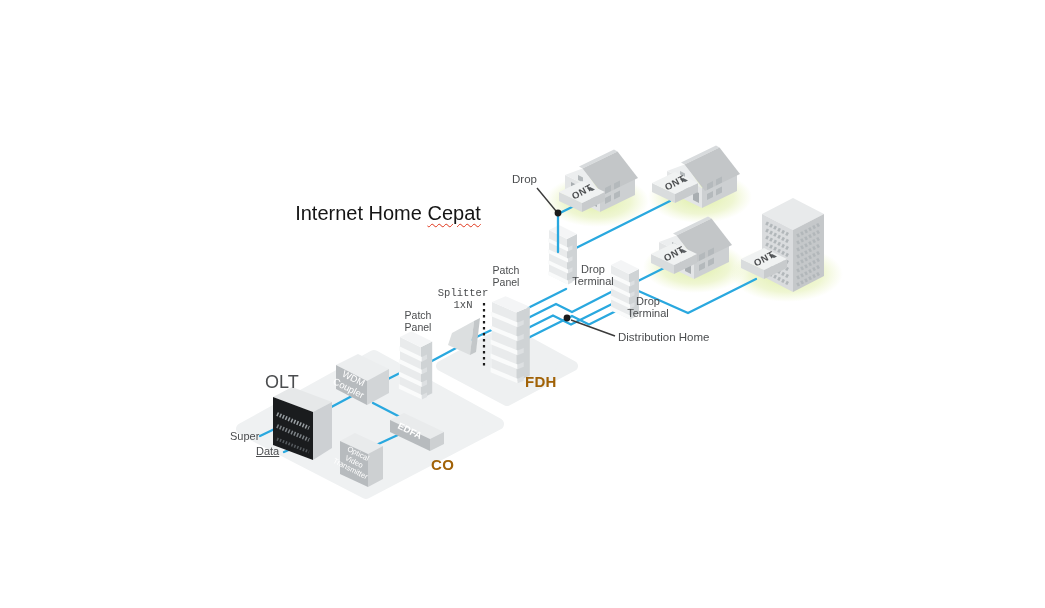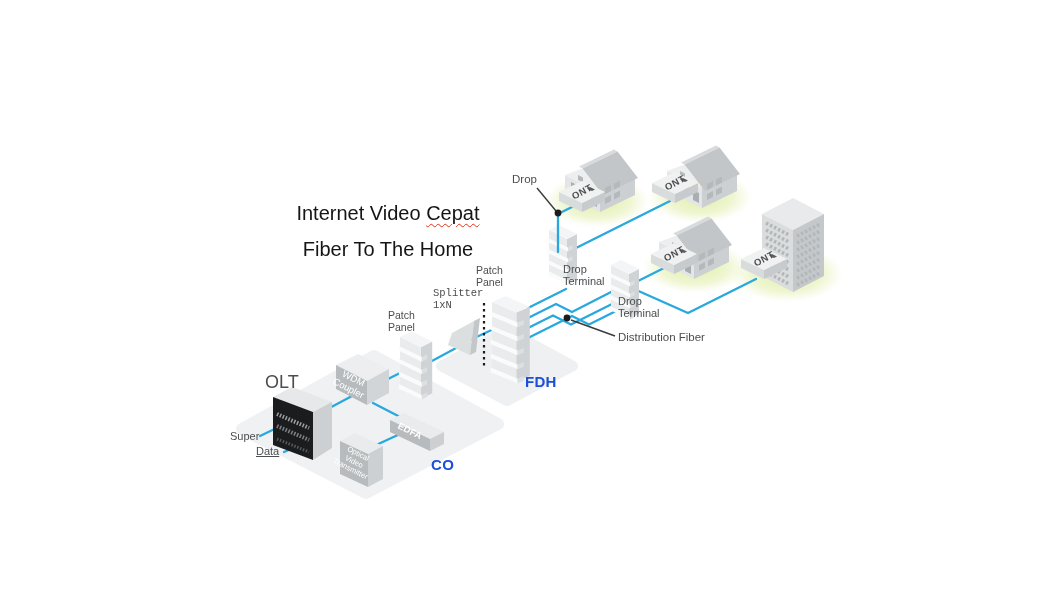--- a/index.html
+++ b/index.html
@@ -5,22 +5,22 @@
   html,body { margin:0; padding:0; background:#ffffff; }
   #stage {
     position:relative; width:1045px; height:608px; background:#ffffff;
     font-family:"Liberation Sans", sans-serif; overflow:hidden;
   }
   #diagram-svg { position:absolute; left:0; top:0; }
   .label {
     position:absolute; font-family:"Liberation Sans", sans-serif;
     color:#4b4d4f; font-size:11px; white-space:nowrap; line-height:11.5px;
   }
-  .center { text-align:left; }
-  .bold-area { font-size:15px; font-weight:bold; color:#1d4ed8; letter-spacing:0.3px; }
+  .center { text-align:center; }
+  .bold-area { font-size:15px; font-weight:bold; color:#a16207; letter-spacing:0.3px; }
   .title-line {
     position:absolute; left:228px; width:320px; text-align:center;
     font-size:20px; color:#151515; line-height:23px;
   }
   .squiggle {
     text-decoration-line: underline;
     text-decoration-style: wavy;
     text-decoration-color:#e0351b;
     text-decoration-thickness:1px;
     text-underline-offset:3px;
@@ -207,22 +207,21 @@
     <use href="#ont" transform="translate(741,248)"></use>
 
     <g>
       <line x1="537" y1="188" x2="556" y2="211" stroke="#3b3b3b" stroke-width="1.4"></line>
       <circle cx="558" cy="213" r="3.4" fill="#1c1c1c"></circle>
       <line x1="615" y1="336" x2="571" y2="320" stroke="#3b3b3b" stroke-width="1.4"></line>
       <circle cx="567" cy="318" r="3.4" fill="#1c1c1c"></circle>
     </g>
   </svg>
 
-  <div class="title-line" style="top:202px;"><span>Internet Video </span><span class="squiggle">Cepat</span></div>
-  <div class="title-line" style="top:238px;">Fiber To The Home</div>
+  <div class="title-line" style="top:202px;"><span>Internet Home </span><span class="squiggle">Cepat</span></div>
 
   <div class="label" style="left:265px; top:377px; font-size:18px;">OLT</div>
   <div class="label" style="left:230px; top:431px;">Super</div>
   <div class="label" style="left:256px; top:446px;text-decoration:underline;">Data</div>
   <div class="label bold-area" style="left:431px; top:459px;">CO</div>
   <div class="label center" style="left:388px; top:310px; width:60px; font-size:10.5px;">
     <div>Patch</div>
     <div>Panel</div>
   </div>
 
@@ -249,20 +248,20 @@
 
   <div class="label" style="left:512px; top:174px; font-size:11.5px;">Drop</div>
   <div class="label center" style="left:563px; top:264px; width:60px;">
     <div>Drop</div>
     <div>Terminal</div>
   </div>
   <div class="label center" style="left:618px; top:296px; width:60px;">
     <div>Drop</div>
     <div>Terminal</div>
   </div>
-  <div class="label" style="left:618px; top:332px; font-size:11.5px;">Distribution Fiber</div>
+  <div class="label" style="left:618px; top:332px; font-size:11.5px;">Distribution Home</div>
 
   <div class="ont-text" style="left:562px; top:186px;">ONT</div>
   <div class="ont-text" style="left:655px; top:177px;">ONT</div>
   <div class="ont-text" style="left:654px; top:248px;">ONT</div>
   <div class="ont-text" style="left:744px; top:253px;">ONT</div>
 
 </div>
 
 </body></html>

